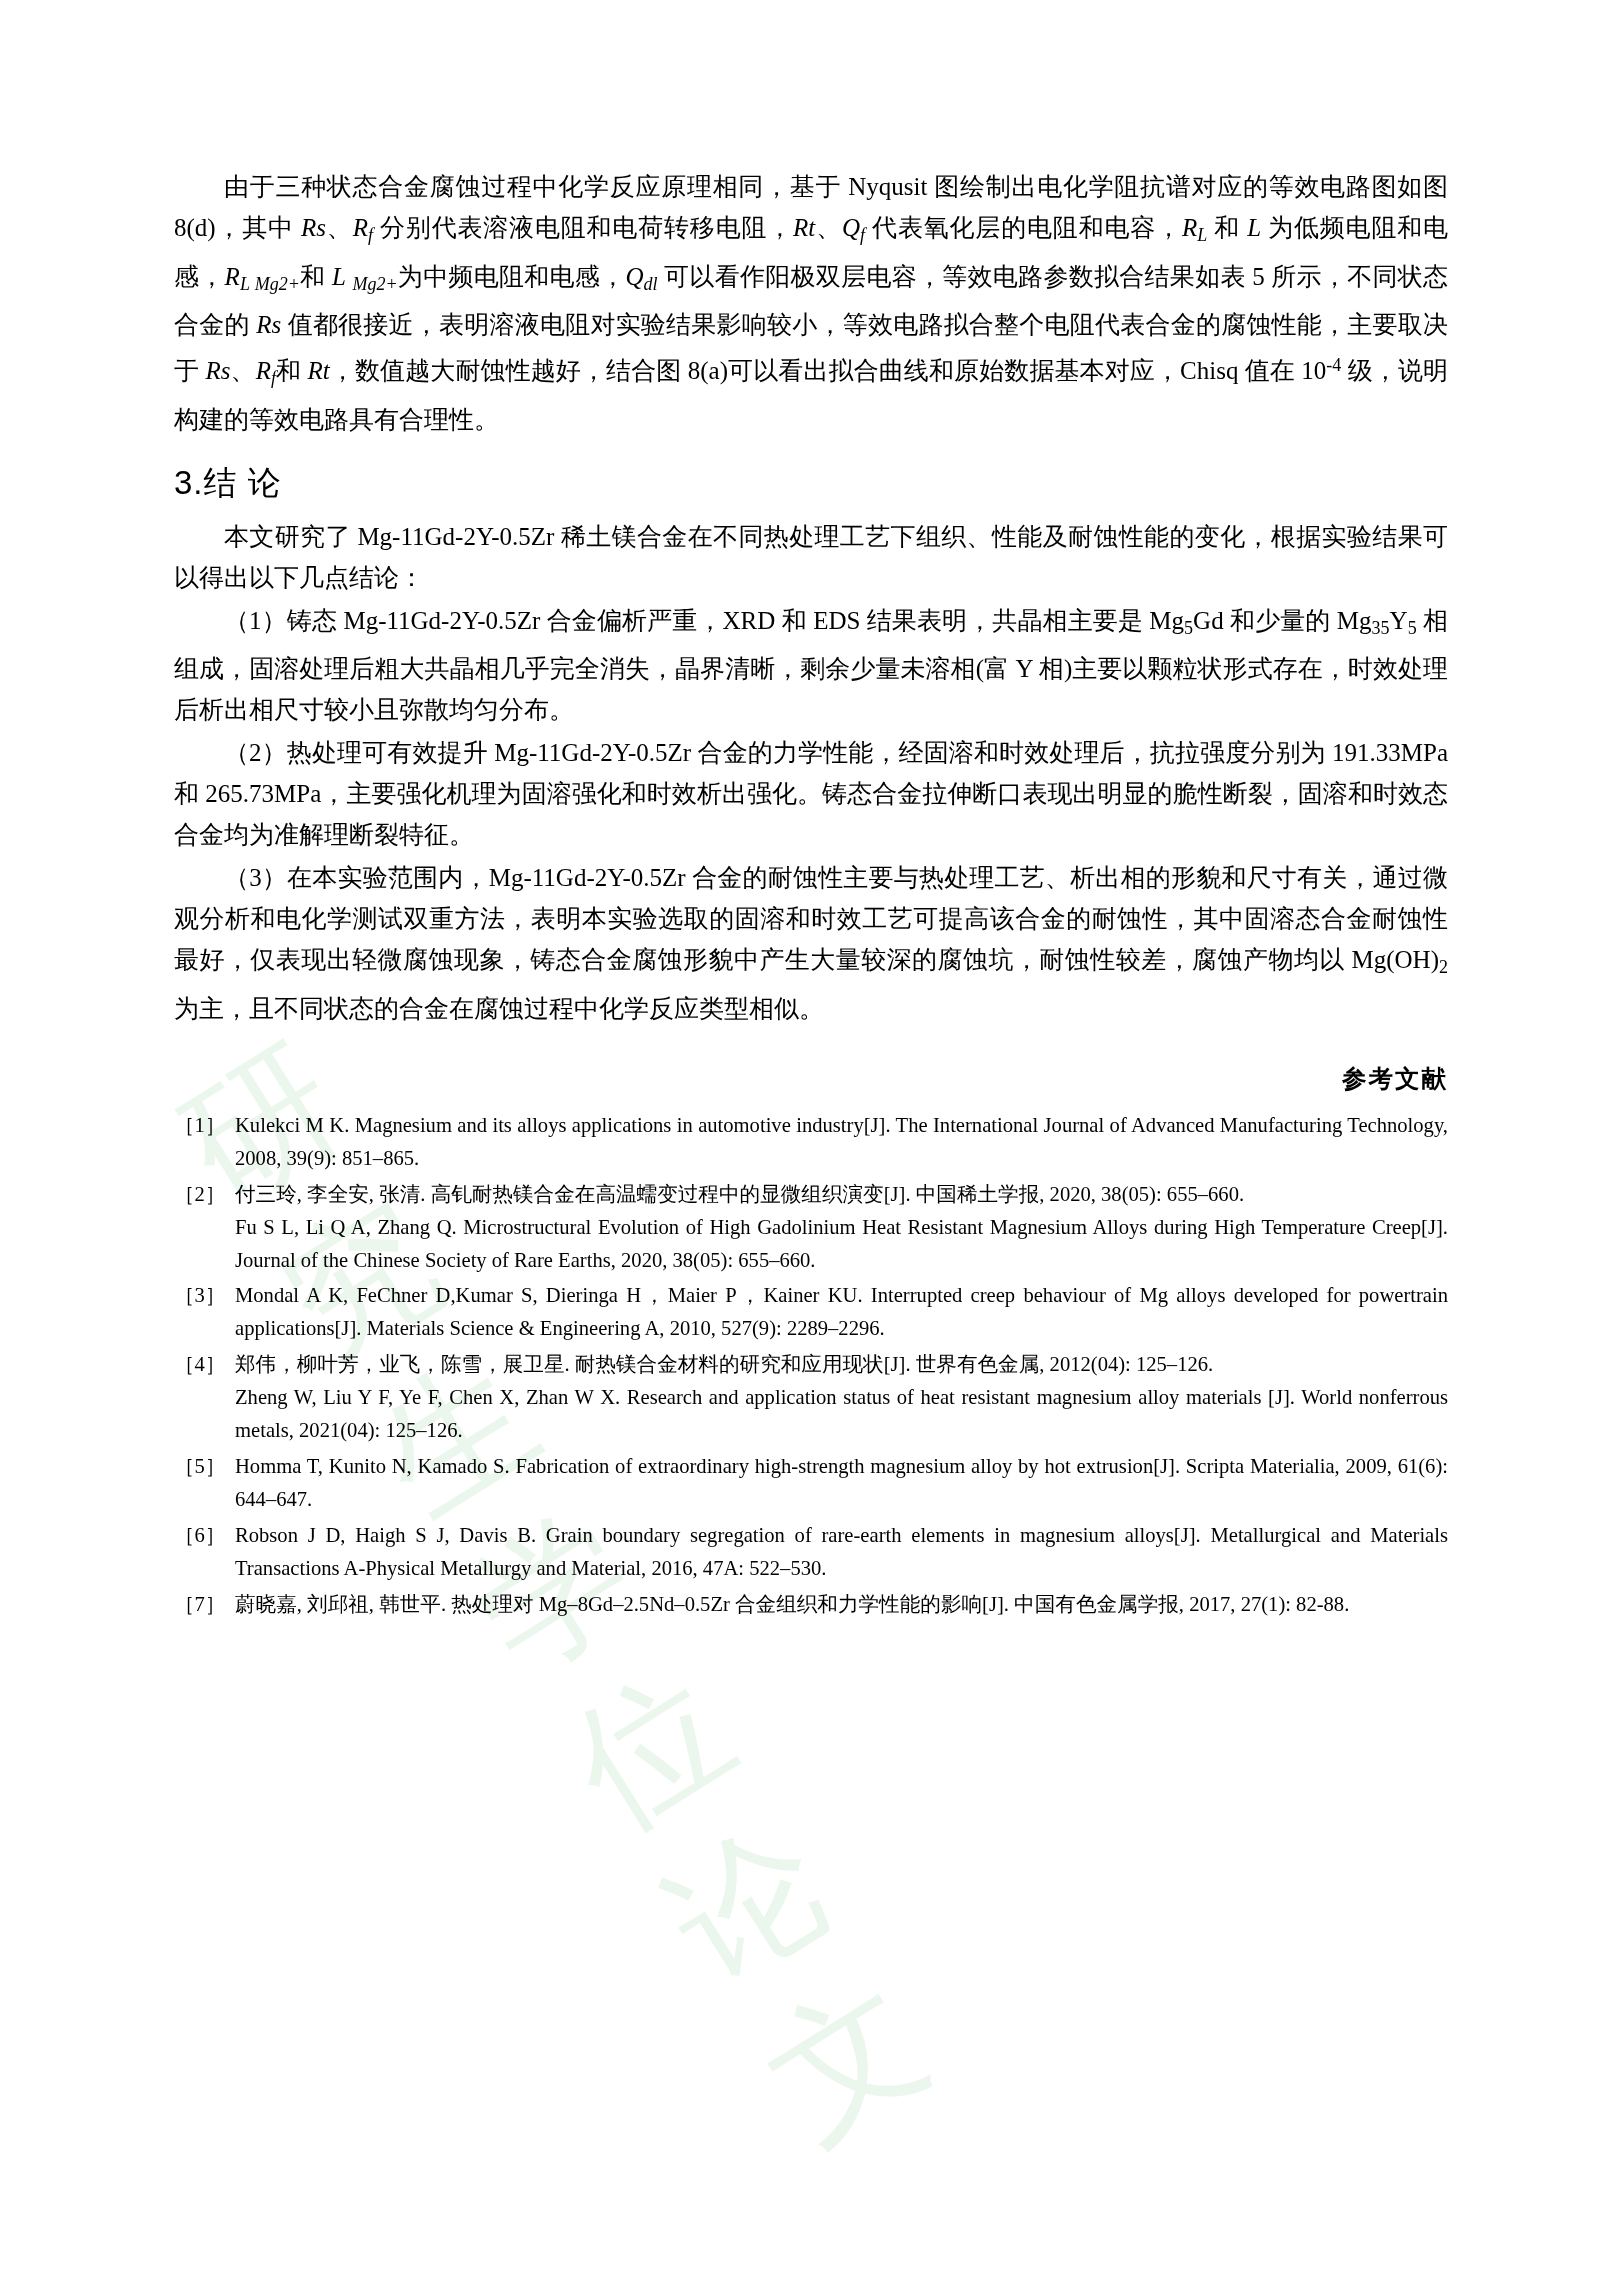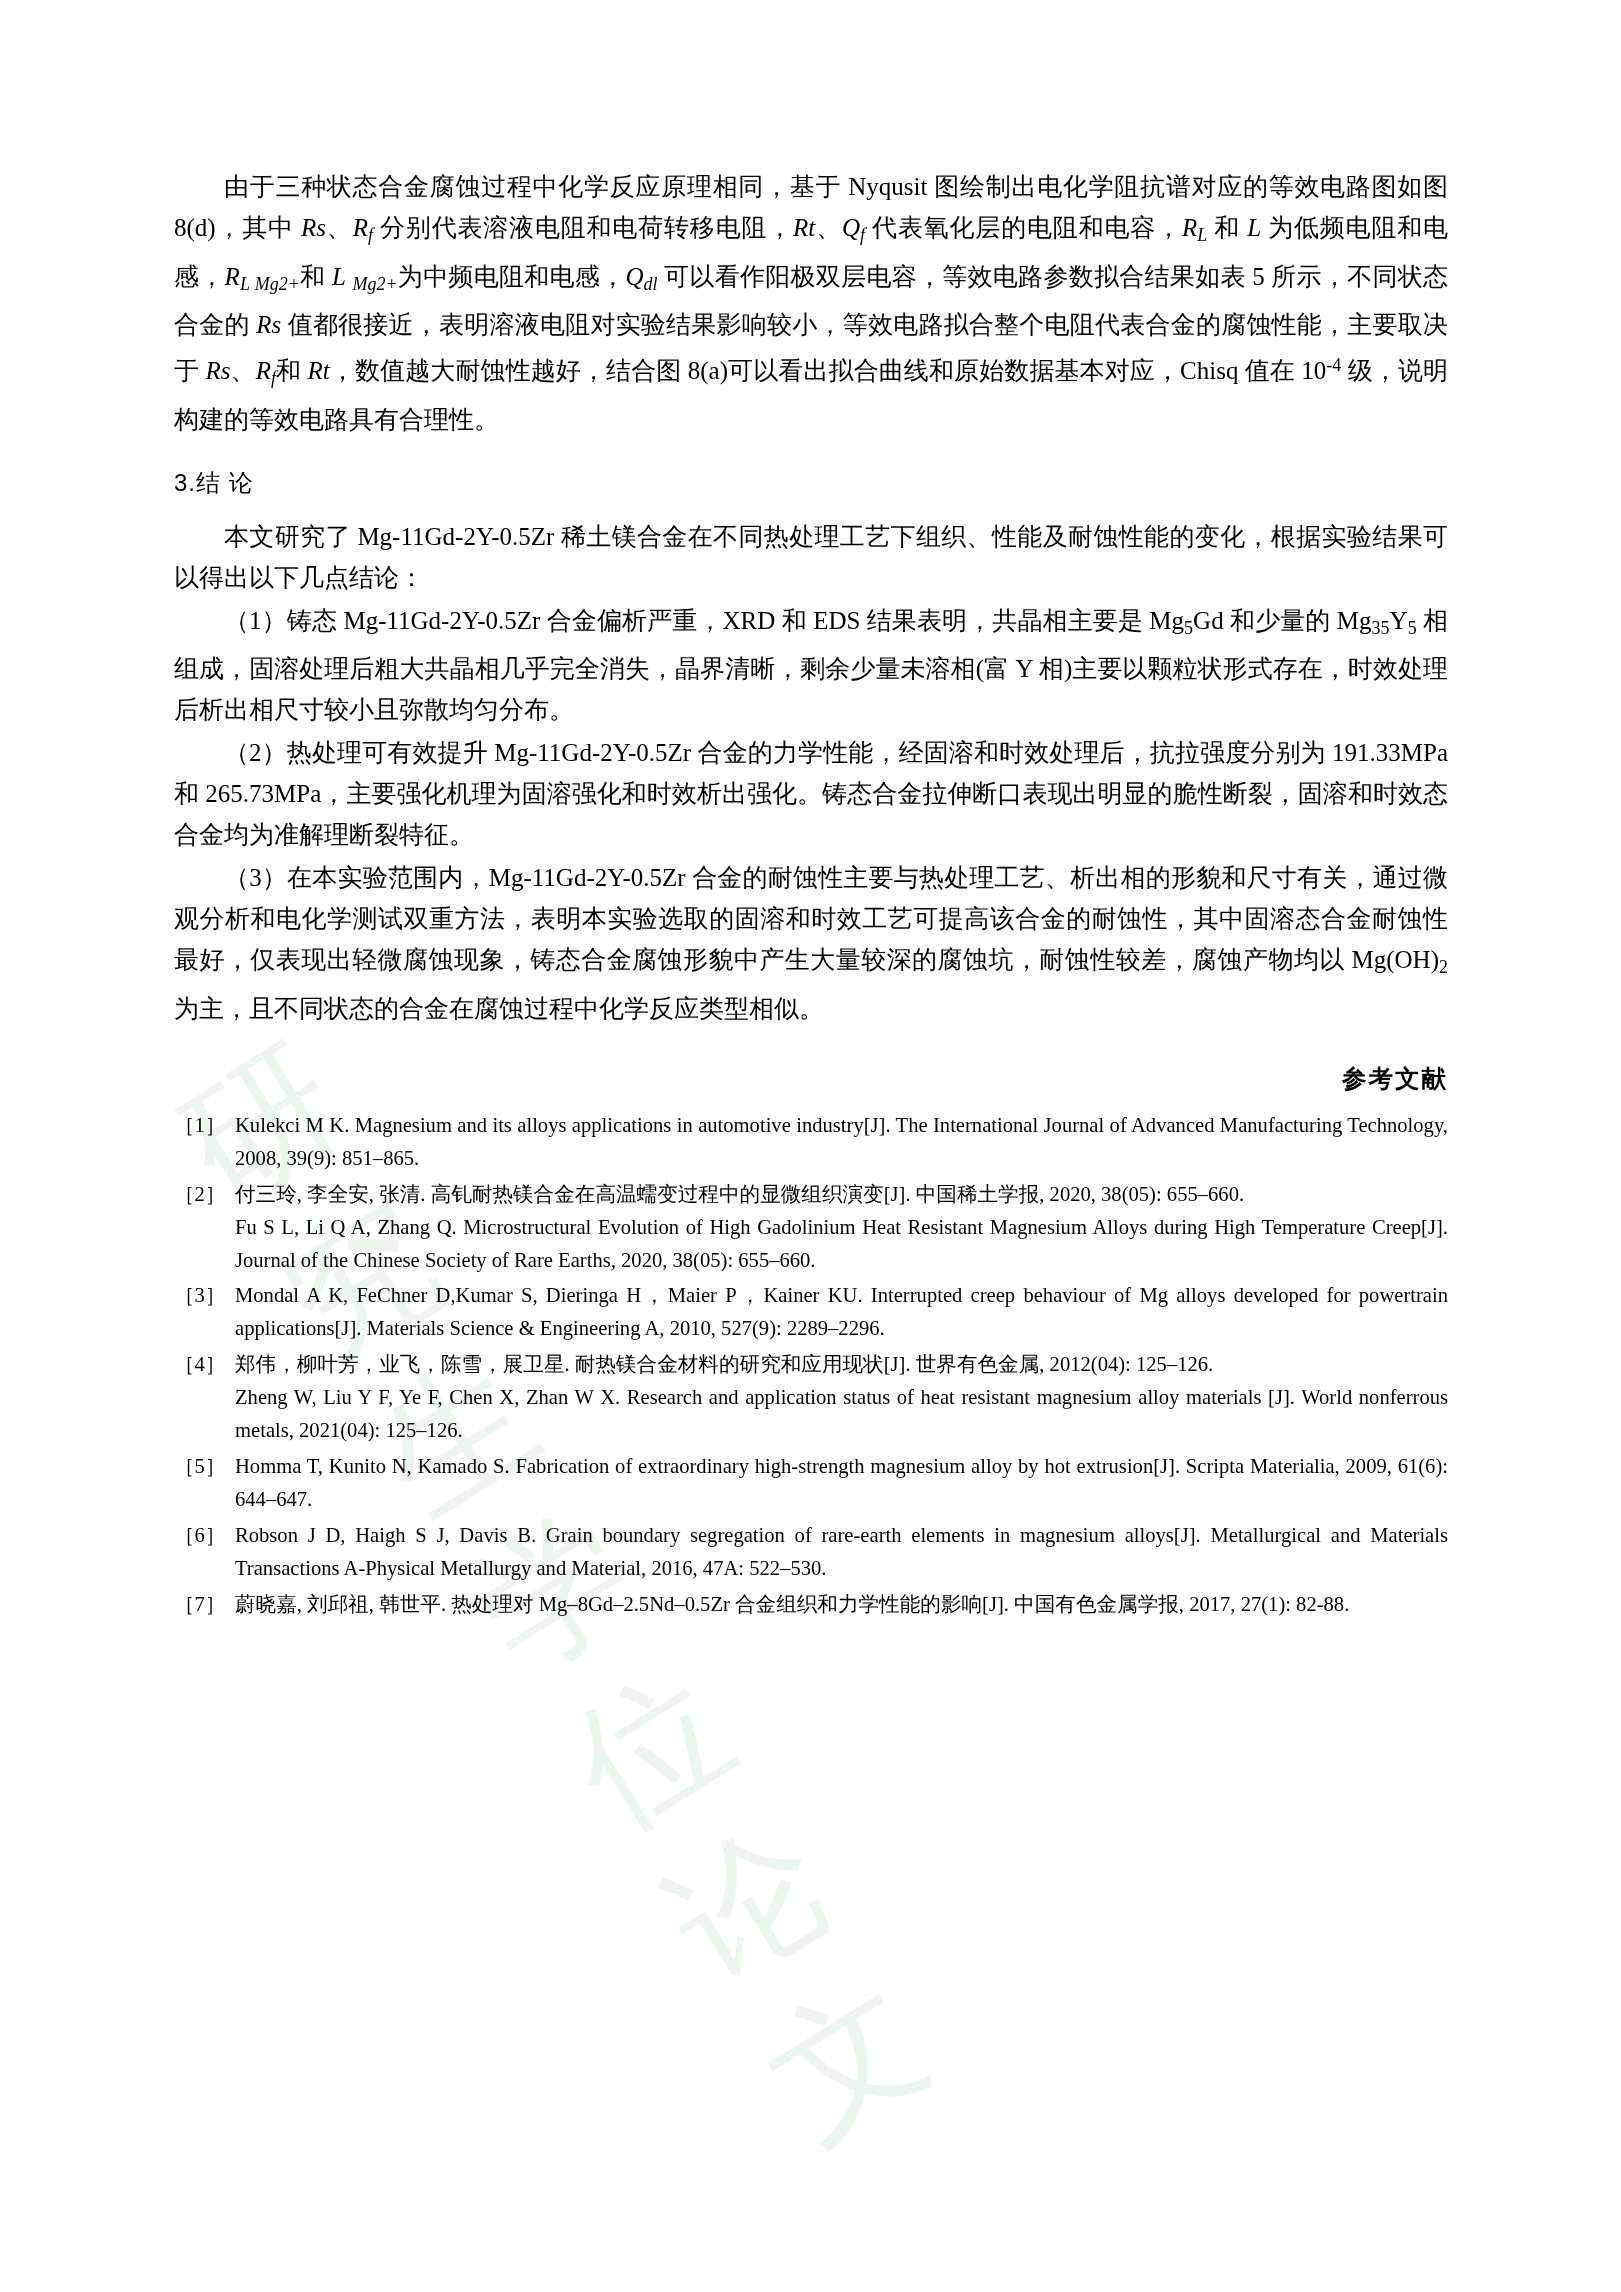--- a/index.html
+++ b/index.html
@@ -53,21 +53,21 @@
     text-align: justify;
     text-justify: inter-ideograph;
     margin: 0 0 2px 0;
   }
   .indent {
     text-indent: 2em;
   }
   .sec-head {
     position: relative;
     z-index: 2;
-    font-size: 24px;
+    font-size: 33px;
     line-height: 43px;
     margin: 21.6px 0 11.8px 0;
     font-family: "Liberation Sans", sans-serif;
     font-weight: normal;
     letter-spacing: 1px;
   }
   .ref-title {
     position: relative;
     z-index: 2;
     text-align: right;

